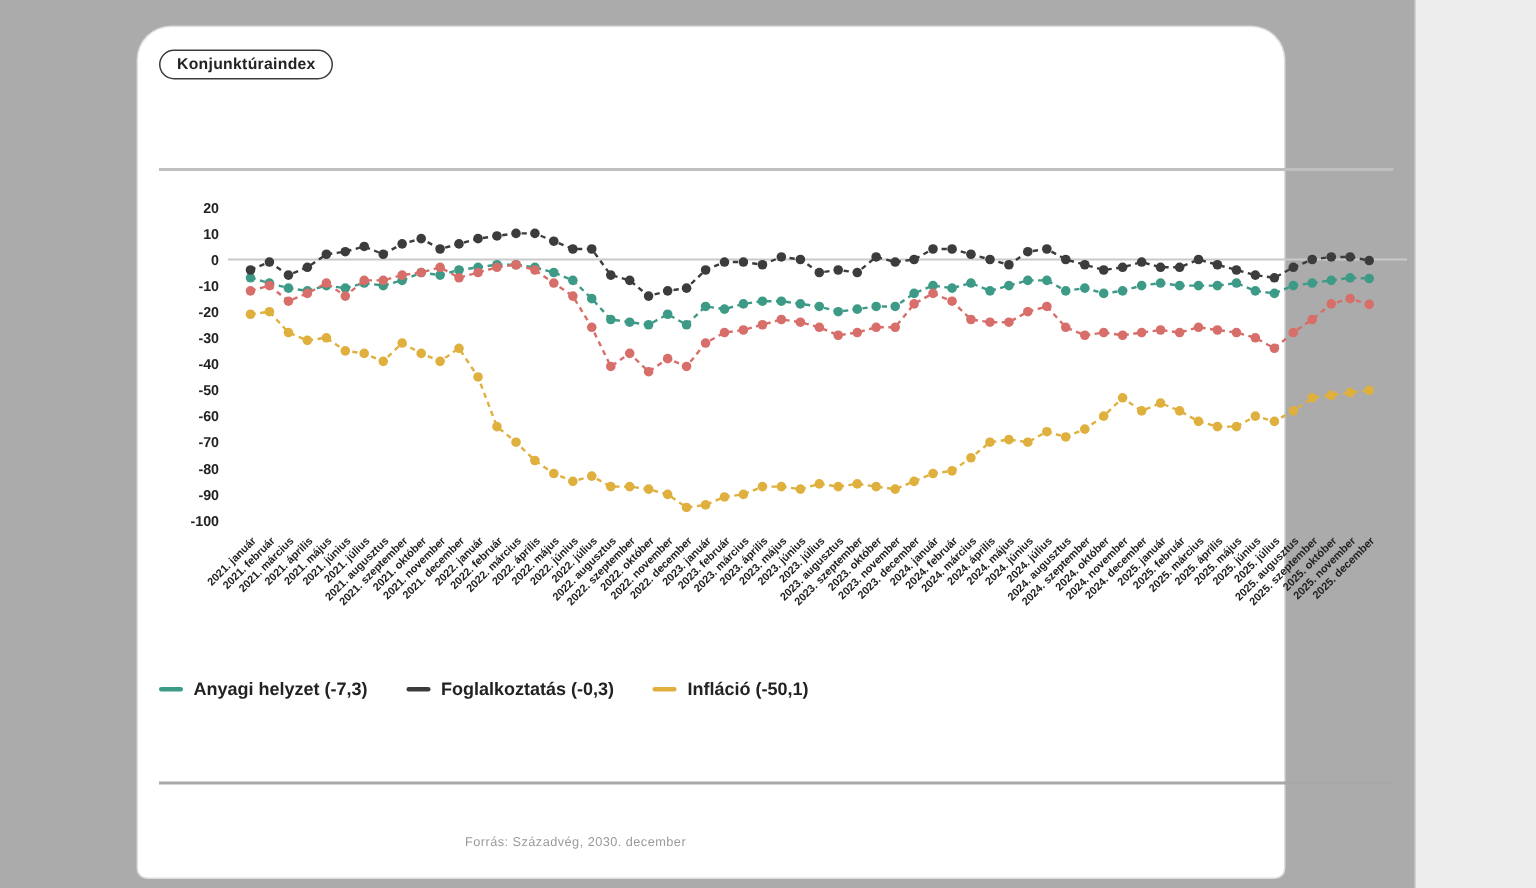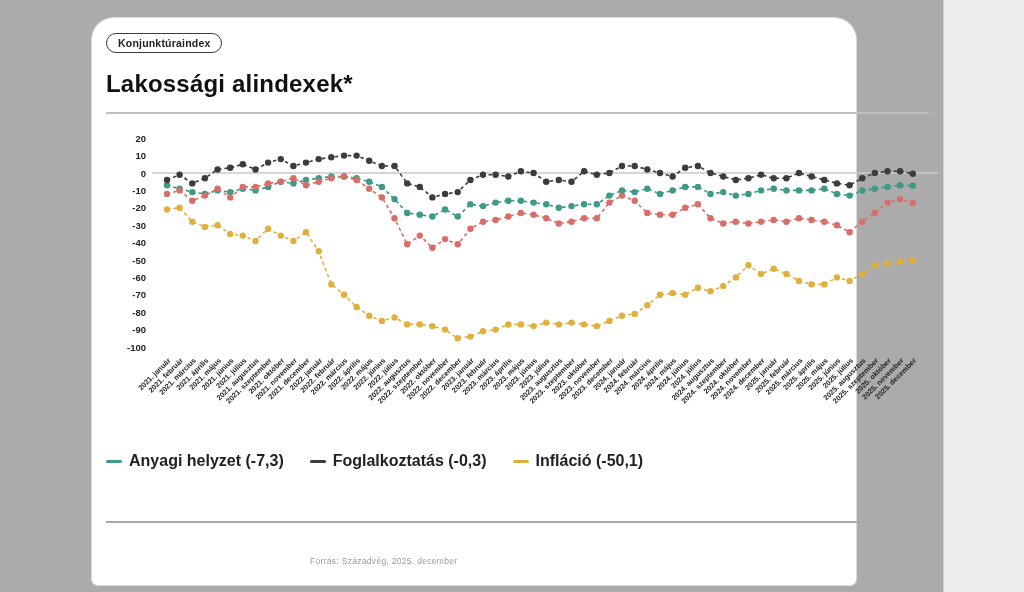--- a/index.html
+++ b/index.html
@@ -32,21 +32,21 @@
     position:absolute;left:14px;top:94px;width:823px;height:2px;background:#bfbfbf;
   }
   .chart-wrap{position:absolute;left:8px;top:107px;width:840px;height:312px;}
   svg text.ytick{font-family:"Liberation Sans",sans-serif;font-size:9.5px;font-weight:bold;fill:#222;}
   svg text.xtick{font-family:"Liberation Sans",sans-serif;font-size:7.3px;font-weight:bold;fill:#222;}
   .legend{
     position:absolute;left:14px;top:434px;display:flex;align-items:center;gap:26px;
   }
   .legend-item{display:flex;align-items:center;gap:7px;cursor:pointer;}
   .legend-swatch{width:16px;height:3px;border-radius:2px;display:inline-block;}
-  .legend-label{font-size:16px;font-weight:bold;color:#222;}
+  .legend-label{font-size:12px;font-weight:bold;color:#222;}
   .footnote{
     position:absolute;left:14px;top:467px;font-size:11px;color:#222;
   }
   .footer-divider{
     position:absolute;left:14px;top:503px;width:823px;height:2px;background:#a8a8a8;
   }
   .logo{
     position:absolute;left:14px;top:518px;
     font-family:"Liberation Serif", serif;
     font-variant:small-caps;font-size:31px;color:#111;letter-spacing:2px;
@@ -55,21 +55,20 @@
     position:absolute;left:218px;top:538px;font-size:8.5px;color:#9a9a9a;letter-spacing:.3px;
   }
 </style>
 </head>
 <body>
 
 <div class="page-gray"></div>
 
 <div class="card">
   <div class="badge">Konjunktúraindex</div>
-  <h1 class="title" style="margin:0">Lakossági alindexek*</h1>
   <div class="title-divider"></div>
 
   <div class="chart-wrap">
     <svg id="chart-svg" width="840" height="312" viewBox="0 0 840 312">
         <line x1="52" y1="48" x2="838" y2="48" stroke="#c9c9c9" stroke-width="1.3"></line>
         <text x="46" y="16.700000000000003" text-anchor="end" class="ytick">20</text>
         <text x="46" y="34.1" text-anchor="end" class="ytick">10</text>
         <text x="46" y="51.5" text-anchor="end" class="ytick">0</text>
         <text x="46" y="68.9" text-anchor="end" class="ytick">-10</text>
         <text x="46" y="86.3" text-anchor="end" class="ytick">-20</text>
@@ -397,14 +396,14 @@
         <span class="legend-swatch" style="background: rgb(60, 60, 60);"></span>
         <span class="legend-label">Foglalkoztatás (-0,3)</span>
       </div>
       <div class="legend-item">
         <span class="legend-swatch" style="background: rgb(224, 176, 63);"></span>
         <span class="legend-label">Infláció (-50,1)</span>
       </div>
     </div>
 
   <div class="footer-divider"></div>
-  <div class="source">Forrás: Századvég, 2025. december</div>
+  <div class="source">Forrás: Századvég, 2030. december</div>
 </div>
 
 </body></html>

